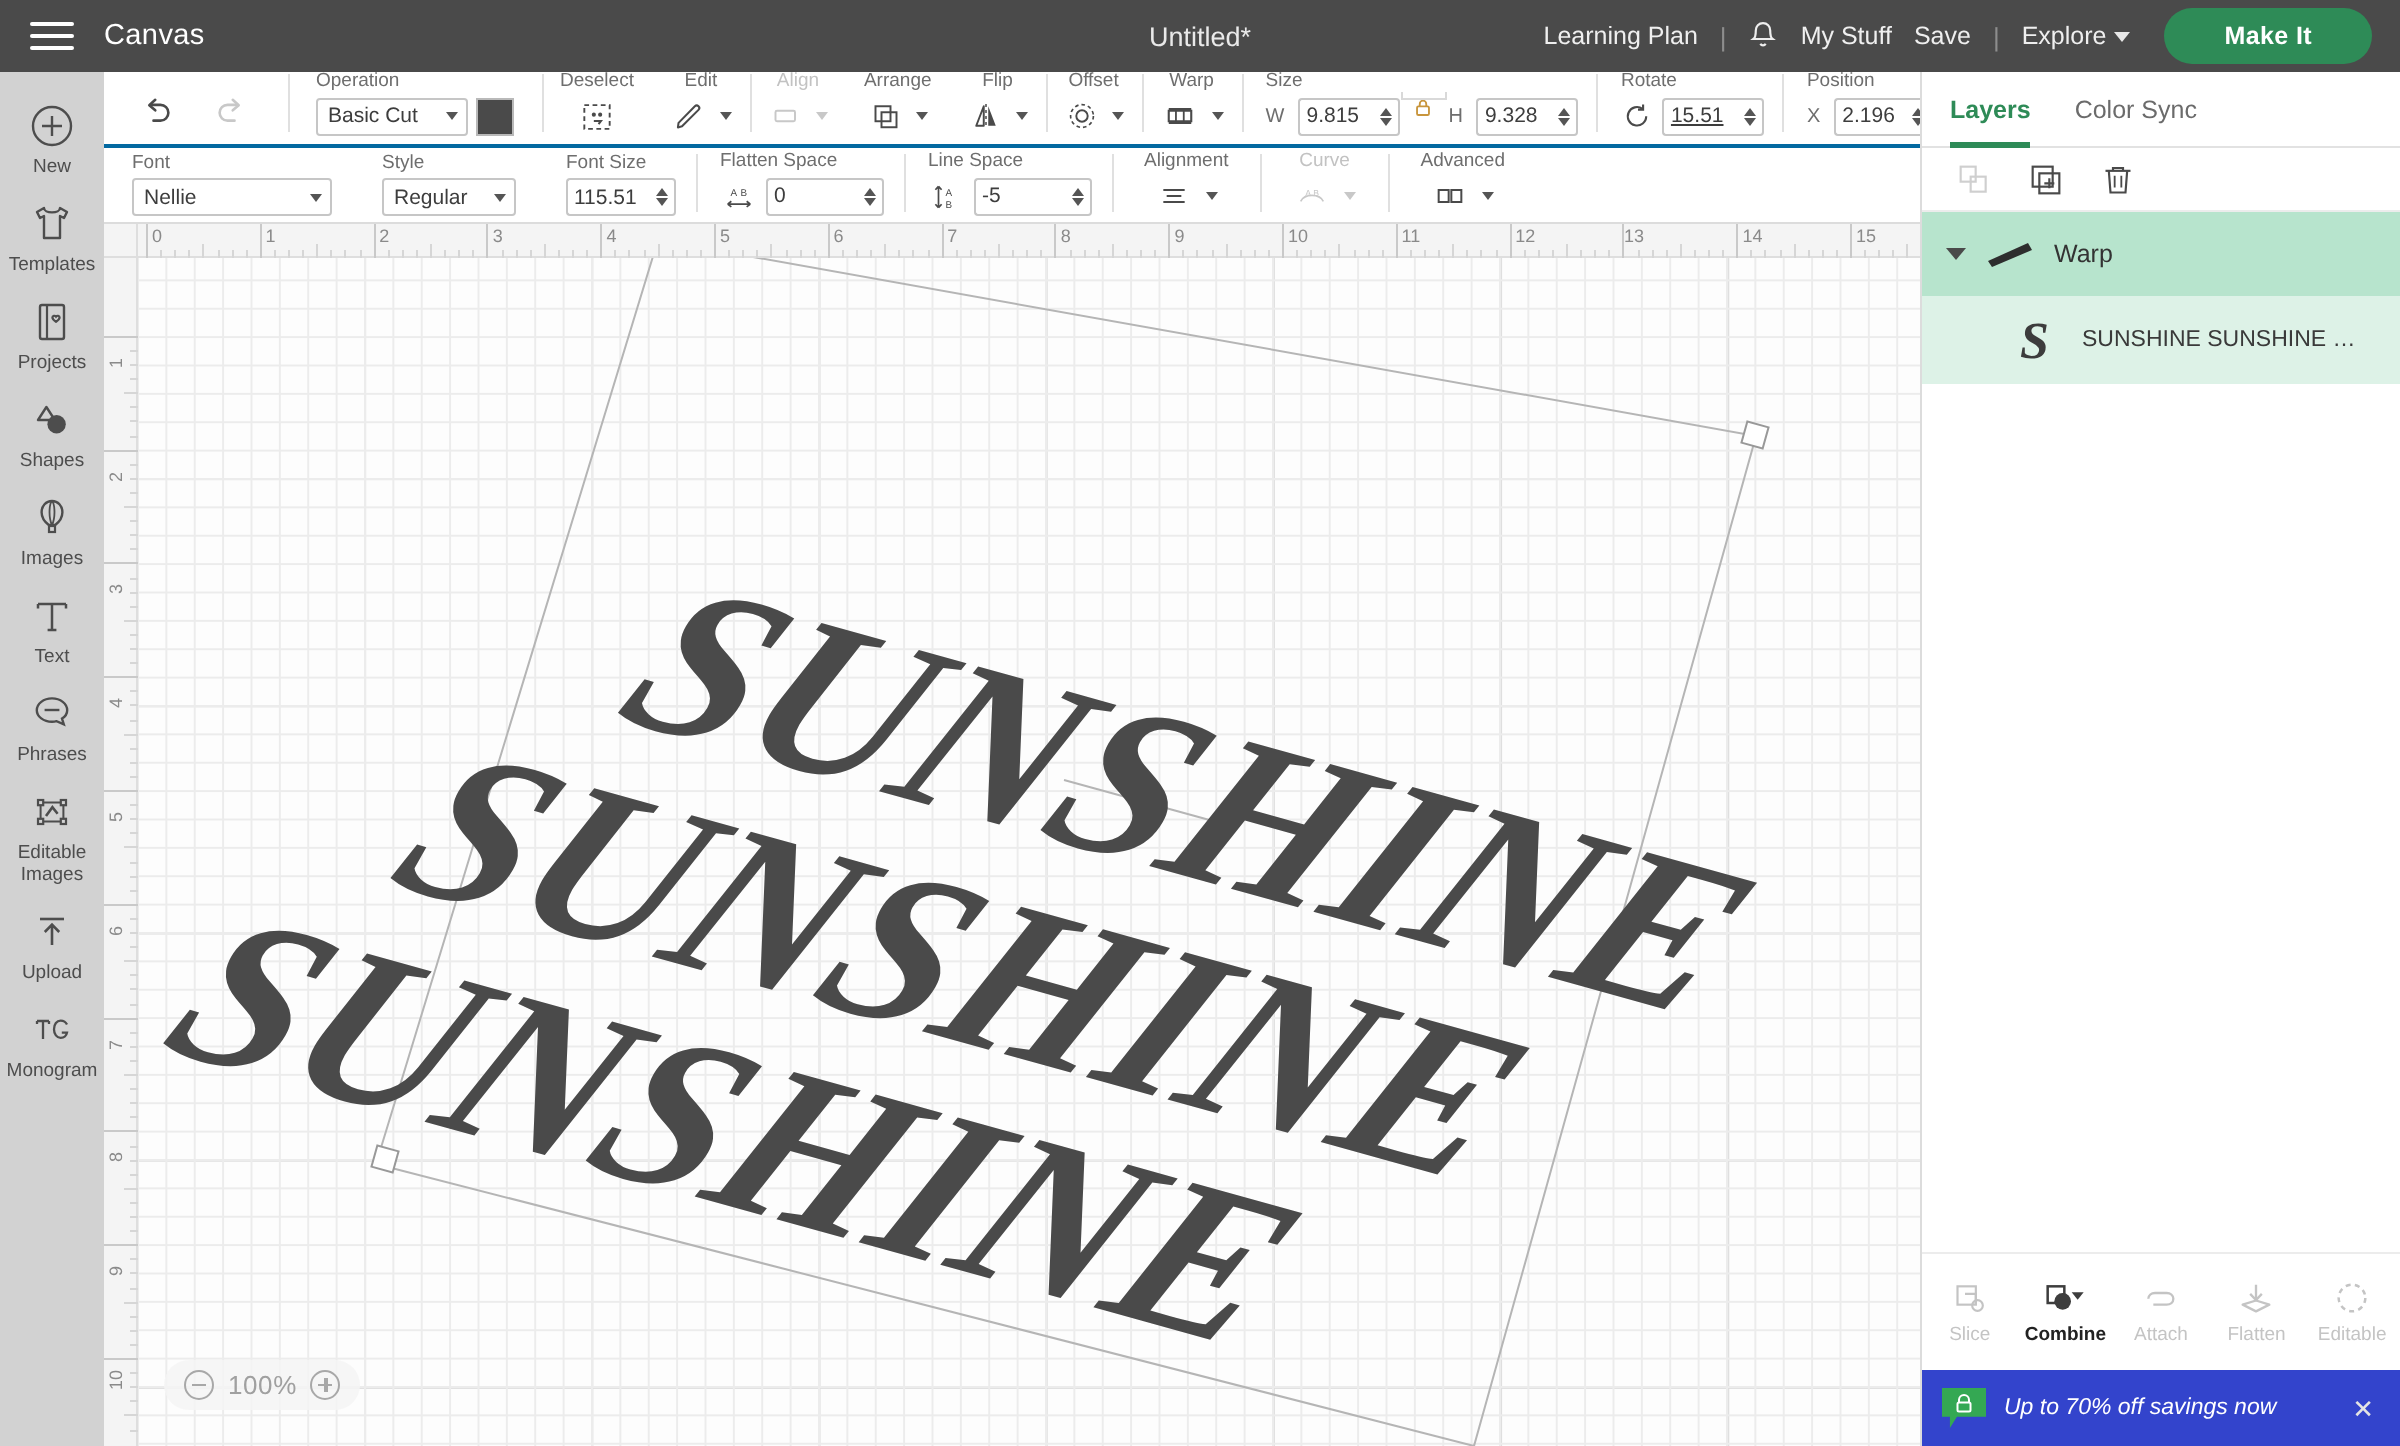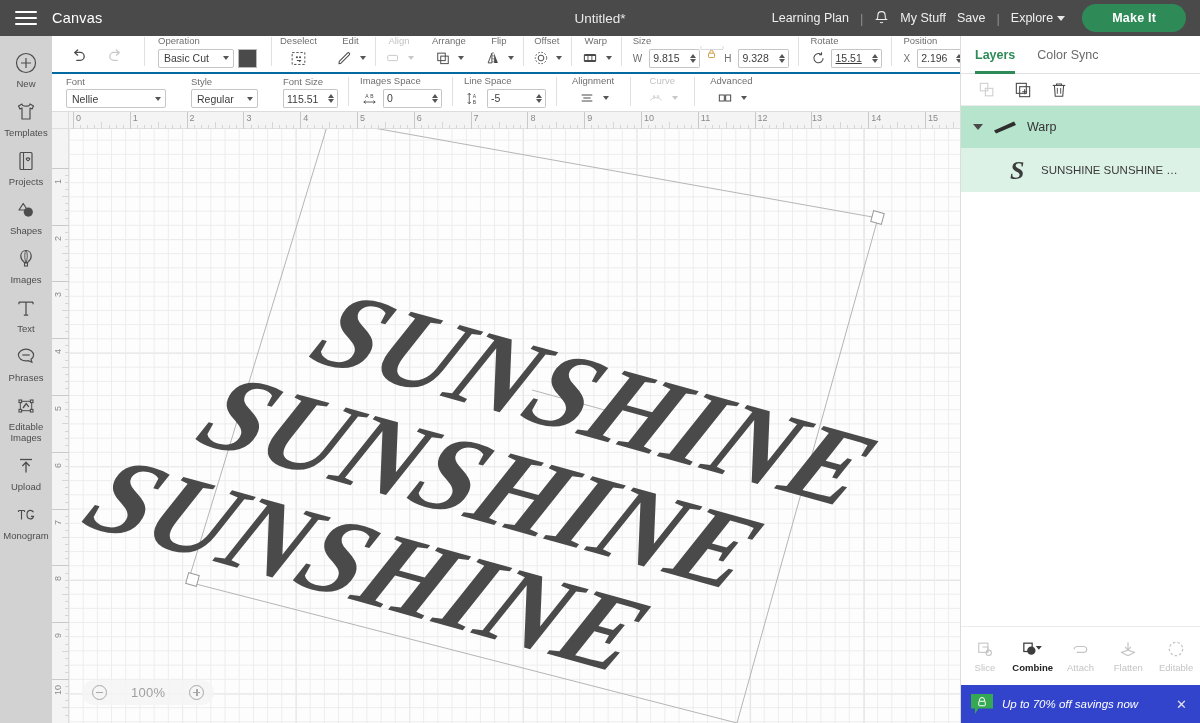--- a/index.html
+++ b/index.html
@@ -115,21 +115,21 @@
        linear-gradient(to right, #ececec 1px, transparent 1px),
        linear-gradient(to bottom, #ececec 1px, transparent 1px),
        linear-gradient(to right, #dfdfdf 1px, transparent 1px),
        linear-gradient(to bottom, #dfdfdf 1px, transparent 1px);
      background-size: 14.2px 14.2px, 14.2px 14.2px, 113.6px 113.6px, 113.6px 113.6px;
      background-position: -0.5px -3.5px, -0.5px -3.5px, -0.5px -3.5px, -0.5px -3.5px;
   }
   .artboard { position: absolute; left: 0; top: 0; width: 908px; height: 611px;
      pointer-events: none; }
   .zoomctl { position: absolute; left: 30px; bottom: 18px; display: flex;
-     align-items: center; gap: 24px; background: rgba(244,244,244,.85);
+     align-items: center; gap: 7px; background: rgba(244,244,244,.85);
      border-radius: 15px; padding: 5px 10px; }
   .zoomctl .zbtn { width: 15px; height: 15px; border: 1.3px solid #a8a8a8;
      border-radius: 50%; position: relative; cursor: pointer; }
   .zoomctl .zbtn::before { content:""; position:absolute; left: 3px; top: 5.6px;
      width: 7px; height: 1.3px; background: #a8a8a8; }
   .zoomctl .zbtn.plus::after { content:""; position:absolute; left: 5.85px; top: 2.7px;
      width: 1.3px; height: 7px; background: #a8a8a8; }
   .zoomctl .zlabel { font-size: 13px; color: #a0a0a0; letter-spacing: .3px; }
 
   
@@ -522,21 +522,21 @@
         <span class="fieldgroup">
           <input class="numfield" style="width: 42px;" value="115.51">
           <span class="spin">
               <i class="up"></i>
               <i class="dn"></i>
             </span>
         </span>
       </div>
 
       <div class="tb-group left-div" style="align-items:flex-start; padding-left:12px; padding-right:10px;">
-        <span class="tb-label">Images Space</span>
+        <span class="tb-label">Flatten Space</span>
         <span class="tb-ctrl">
           <span class="tb-ic">
               <svg width="19" height="17" viewBox="0 0 24 24">
                 <text x="6" y="11" font-size="7" fill="currentColor" font-family="Liberation Sans">A</text>
                 <text x="13" y="11" font-size="7" fill="currentColor" font-family="Liberation Sans">B</text>
                 <path d="M4 17h16M4 17l2.6-2M4 17l2.6 2M20 17l-2.6-2M20 17l-2.6 2" stroke="currentColor" stroke-width="1.2" fill="none"></path>
               </svg>
             </span>
           <span class="fieldgroup">
             <input class="numfield" style="width: 46px;" value="0">

